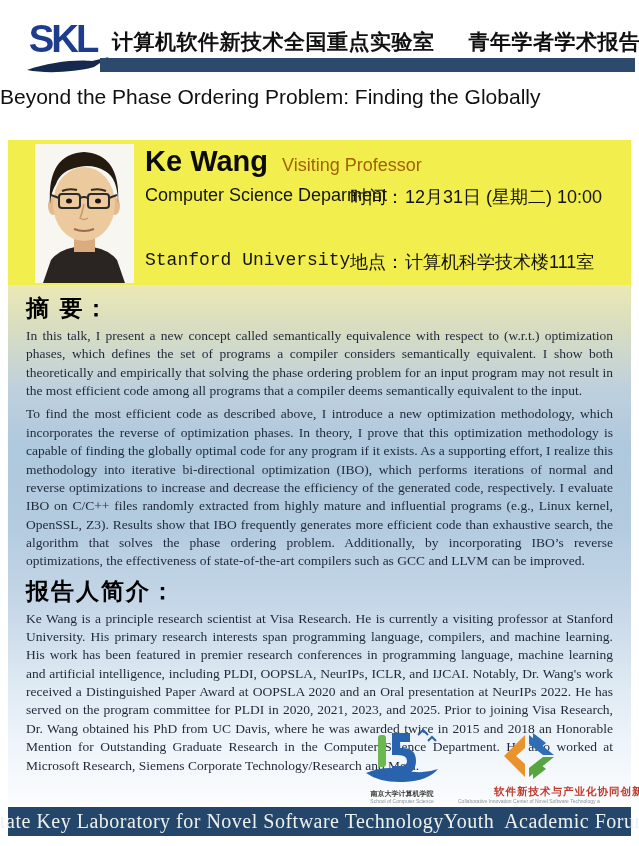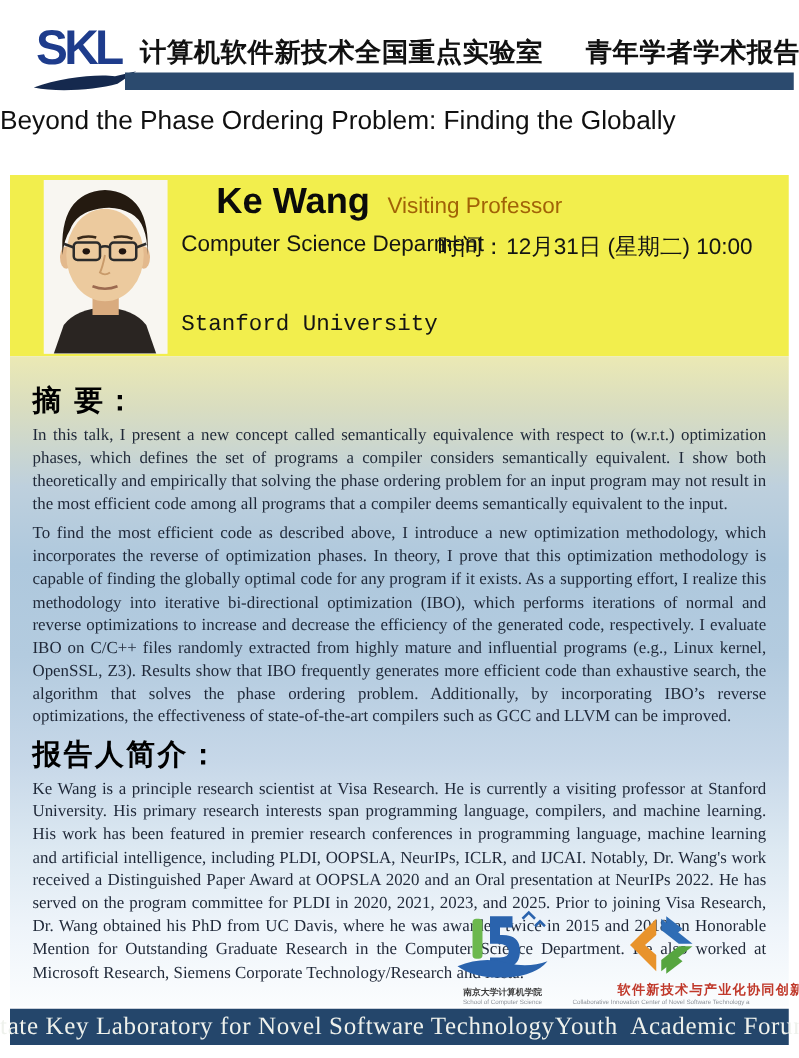--- a/index.html
+++ b/index.html
@@ -17,32 +17,32 @@
   .header-bar{position:absolute;left:100px;top:58px;width:535px;height:14px;background:#2b4a6e;}
 
   
   .talk-title{position:absolute;left:0;top:84px;width:618px;text-align:left;
               font-size:21px;line-height:26px;color:#101010;}
 
   
   .speaker-box{position:absolute;left:8px;top:140px;width:623px;height:145px;background:#f2ee4d;}
   .photo{position:absolute;left:27px;top:4px;width:99px;height:139px;background:#f8f6f1;overflow:hidden;}
   .name-row{position:absolute;left:137px;top:5px;display:flex;align-items:baseline;}
-  .spk-name{font-size:29px;font-weight:bold;color:#0b0b0b;margin-left:28px;}
+  .spk-name{font-size:29px;font-weight:bold;color:#0b0b0b;}
   .spk-role{font-size:18px;color:#a16207;margin-left:14px;}
   .spk-line{position:absolute;font-size:18px;color:#141414;white-space:nowrap;}
   .l-dept{left:137px;top:45px;}
   .l-time{left:342px;top:45px;}
   .l-univ{left:137px;top:110px;font-family:Liberation Mono, monospace;}
   .l-venue{left:342px;top:110px;}
   .lbl{margin-right:1px;}
 
   
   .main{position:absolute;left:8px;top:285px;width:623px;height:520px;box-sizing:border-box;
-        padding:18px 18px 0 18px;
+        padding:6px 18px 0 18px;
         background:linear-gradient(180deg,#ebe9b4 0%,#d9ddc0 8%,#bed0dd 20%,#aec8dd 32%,
                    #b3cbdf 46%,#c6d7e8 62%,#dde9f2 76%,#eef4fa 88%,#fbfdfe 100%);}
   .h-cjk{font-size:23px;font-weight:bold;color:#000000;margin:2px 0 3px;letter-spacing:2px;}
   .body-text{font-family:"Liberation Serif",serif;font-size:13.5px;line-height:1.36;
              text-align:justify;color:#1f2838;margin:0 0 5px;}
 
   
   .logo-left{position:absolute;left:358px;top:727px;width:88px;text-align:center;}
   .logo-right{position:absolute;left:458px;top:731px;width:142px;text-align:center;}
   .cap-cn{font-size:7px;font-weight:bold;color:#3a3a3a;line-height:9px;white-space:nowrap;}
@@ -101,20 +101,23 @@
     </div>
     <div class="name-row">
       <span class="spk-name">Ke Wang</span>
       <span class="spk-role">Visiting Professor</span>
     </div>
     <div class="spk-line l-dept">Computer Science Deparment</div>
     <div class="spk-line l-time">
       <span class="lbl">时间：</span><span>12月31日 (星期二) 10:00</span>
     </div>
     <div class="spk-line l-univ">Stanford University</div>
+    <div class="spk-line l-venue">
+      <span class="lbl">地点：</span><span>计算机科学技术楼111室</span>
+    </div>
   </div>
 
   <div class="main">
     <div class="h-cjk">摘 要：</div>
     <p class="body-text">In this talk, I present a new concept called semantically equivalence with respect to (w.r.t.) optimization phases, which defines the set of programs a compiler considers semantically equivalent. I show both theoretically and empirically that solving the phase ordering problem for an input program may not result in the most efficient code among all programs that a compiler deems semantically equivalent to the input.</p>
     <p class="body-text">To find the most efficient code as described above, I introduce a new optimization methodology, which incorporates the reverse of optimization phases. In theory, I prove that this optimization methodology is capable of finding the globally optimal code for any program if it exists. As a supporting effort, I realize this methodology into iterative bi-directional optimization (IBO), which performs iterations of normal and reverse optimizations to increase and decrease the efficiency of the generated code, respectively. I evaluate IBO on C/C++ files randomly extracted from highly mature and influential programs (e.g., Linux kernel, OpenSSL, Z3). Results show that IBO frequently generates more efficient code than exhaustive search, the algorithm that solves the phase ordering problem. Additionally, by incorporating IBO’s reverse optimizations, the effectiveness of state-of-the-art compilers such as GCC and LLVM can be improved.</p>
     <div class="h-cjk">报告人简介：</div>
     <p class="body-text">Ke Wang is a principle research scientist at Visa Research. He is currently a visiting professor at Stanford University. His primary research interests span programming language, compilers, and machine learning. His work has been featured in premier research conferences in programming language, machine learning and artificial intelligence, including PLDI, OOPSLA, NeurIPs, ICLR, and IJCAI. Notably, Dr. Wang's work received a Distinguished Paper Award at OOPSLA 2020 and an Oral presentation at NeurIPs 2022. He has served on the program committee for PLDI in 2020, 2021, 2023, and 2025. Prior to joining Visa Research, Dr. Wang obtained his PhD from UC Davis, where he was awarded twice in 2015 and 2018 an Honorable Mention for Outstanding Graduate Research in the Computer Science Department. He also worked at Microsoft Research, Siemens Corporate Technology/Research and Meta.</p>
   </div>
 

